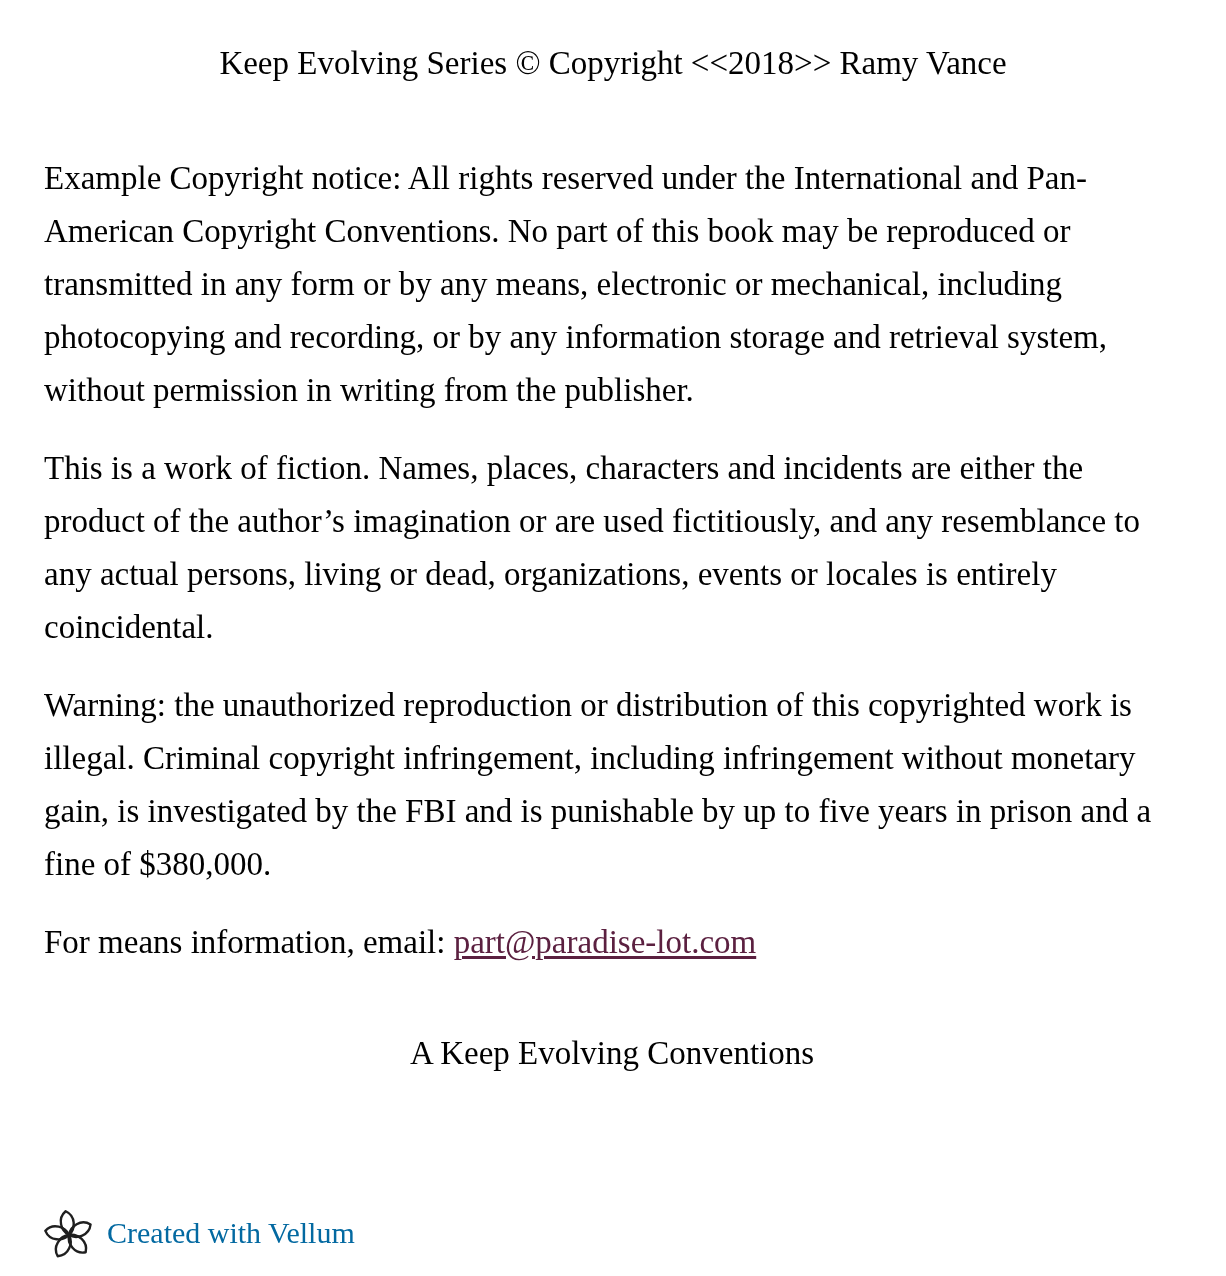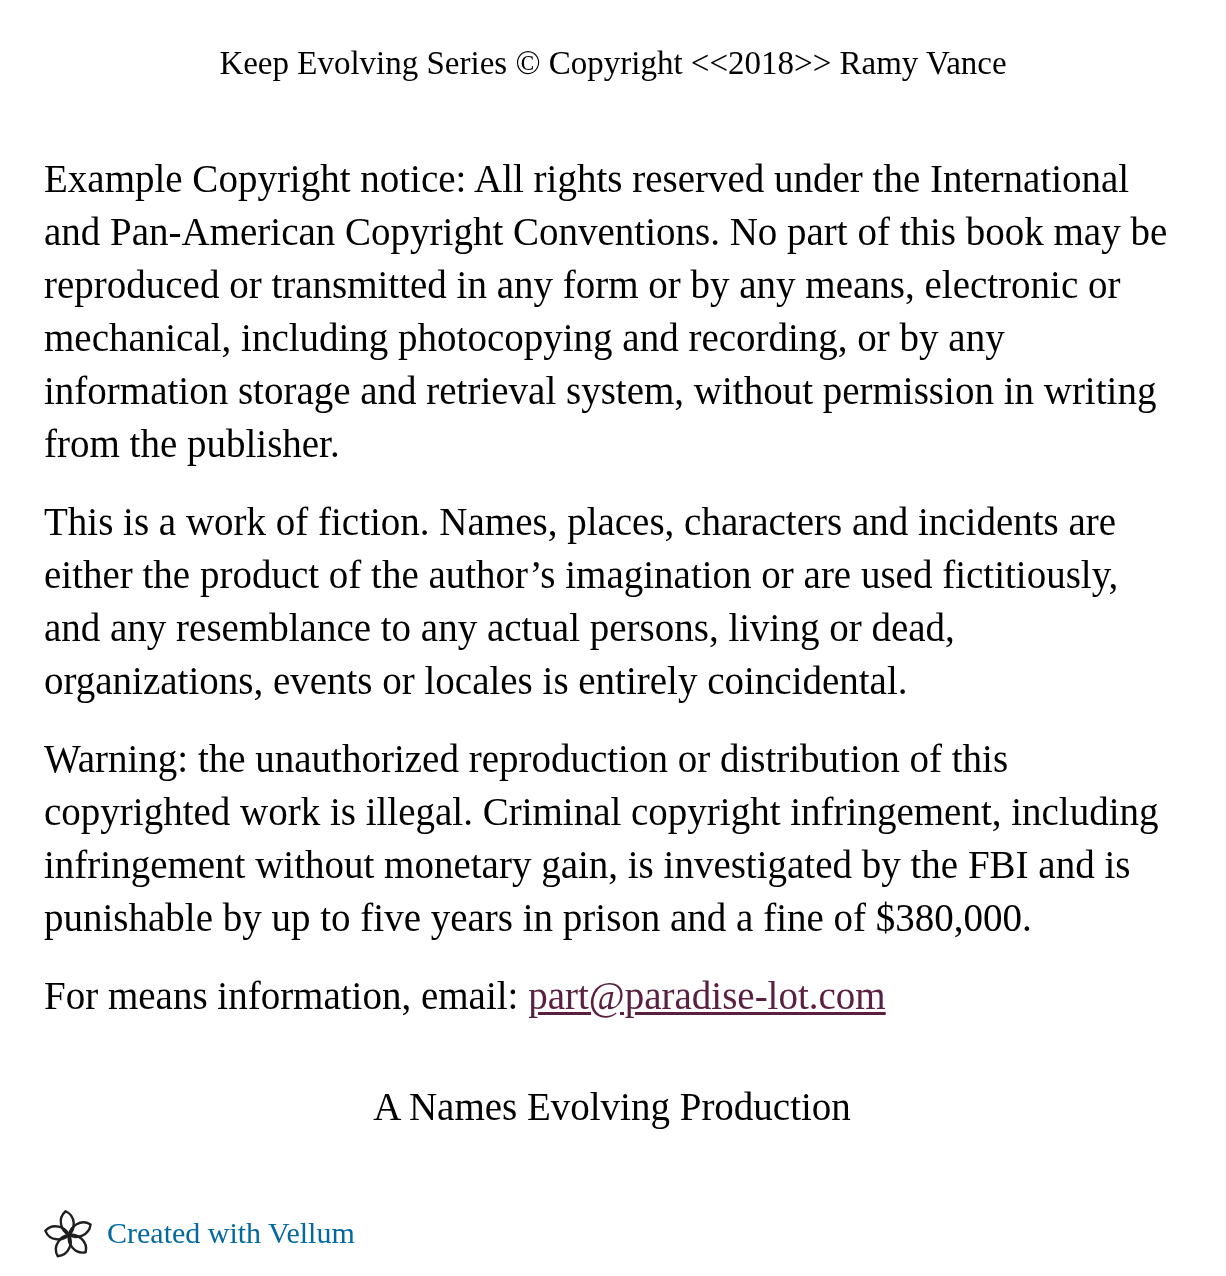--- a/index.html
+++ b/index.html
@@ -23,21 +23,21 @@
     font-size: 33px;
     font-weight: normal;
     line-height: 1.2;
     text-align: center;
     color: #000000;
   }
   .body-text {
     padding: 0 46px 0 44px;
   }
   .body-text p {
-    font-size: 39px;
+    font-size: 33px;
     line-height: 53px;
     margin: 0 0 25px 0;
   }
   .body-text p.first-para {
     margin-top: 68px;
   }
   .email-link {
     color: #5b2040;
     text-decoration: underline;
     text-underline-offset: 3px;
@@ -74,21 +74,21 @@
   <div class="body-text">
 
     <p class="first-para">Example Copyright notice: All rights reserved under the International and Pan-American Copyright Conventions. No part of this book may be reproduced or transmitted in any form or by any means, electronic or mechanical, including photocopying and recording, or by any information storage and retrieval system, without permission in writing from the publisher.</p>
 
     <p>This is a work of fiction. Names, places, characters and incidents are either the product of the author’s imagination or are used fictitiously, and any resemblance to any actual persons, living or dead, organizations, events or locales is entirely coincidental.</p>
 
     <p>Warning: the unauthorized reproduction or distribution of this copyrighted work is illegal. Criminal copyright infringement, including infringement without monetary gain, is investigated by the FBI and is punishable by up to five years in prison and a fine of $380,000.</p>
 
     <p class="contact"><span>For means information, email: </span><a href="#" class="email-link">part@paradise-lot.com</a></p>
 
-    <p class="production">A Names Evolving Production</p>
+    <p class="production">A Keep Evolving Conventions</p>
 
   </div>
 
   <div class="footer">
     <span class="flower">
       <svg width="50" height="54" viewBox="0 0 50 54" xmlns="http://www.w3.org/2000/svg">
         <g fill="none" stroke="#1f1f1f" stroke-width="2.4" stroke-linejoin="round" stroke-linecap="round" transform="rotate(-8 25 29)">
           <path d="M25 29 C17.5 24 15.5 11 25 5 C34.5 11 32.5 24 25 29 Z"></path>
           <path d="M25 29 C17.5 24 15.5 11 25 5 C34.5 11 32.5 24 25 29 Z" transform="rotate(72 25 29)"></path>
           <path d="M25 29 C17.5 24 15.5 11 25 5 C34.5 11 32.5 24 25 29 Z" transform="rotate(144 25 29)"></path>

